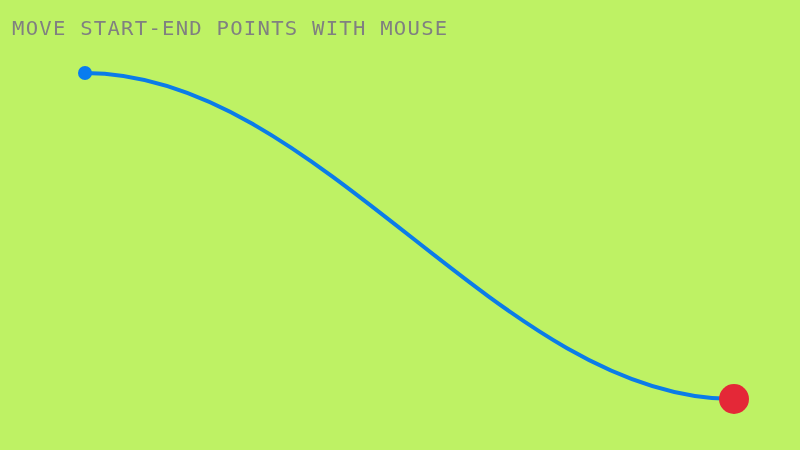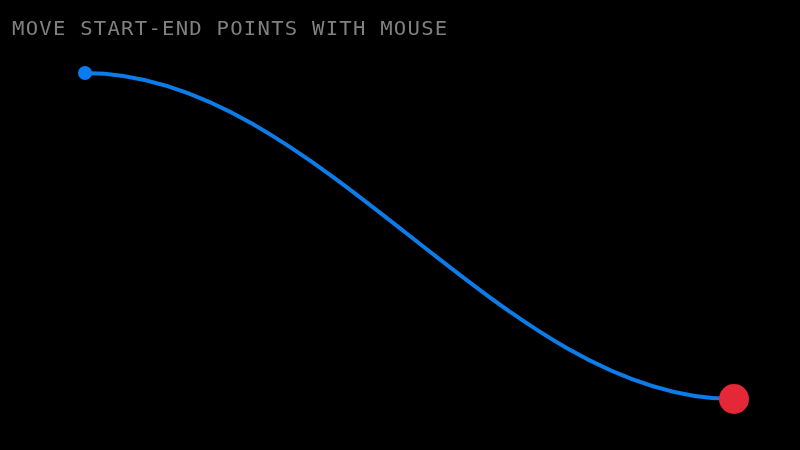--- a/index.html
+++ b/index.html
@@ -55,21 +55,21 @@
   }
   .curve-path {
     fill: none;
     stroke-linecap: round;
     stroke-linejoin: round;
   }
 </style>
 </head>
 <body style="background: rgb(244, 244, 244);">
 
-<div id="stage" style="background: #000000; text-decoration: underline;">
+<div id="stage" style="background: #bef264; text-decoration: underline;">
 
   <svg id="canvas-svg" viewBox="0 0 800 450" xmlns="http://www.w3.org/2000/svg">
 
     <path class="curve-path" d="M 85 73 C 320 73, 500 399, 734 399" stroke="#0b7ce8" stroke-width="4"></path>
 
     <circle class="handle" cx="85" cy="73" r="7" fill="#087cf0"></circle>
 
     <circle class="handle" cx="734" cy="399" r="15" fill="#e42837"></circle>
   </svg>
 

